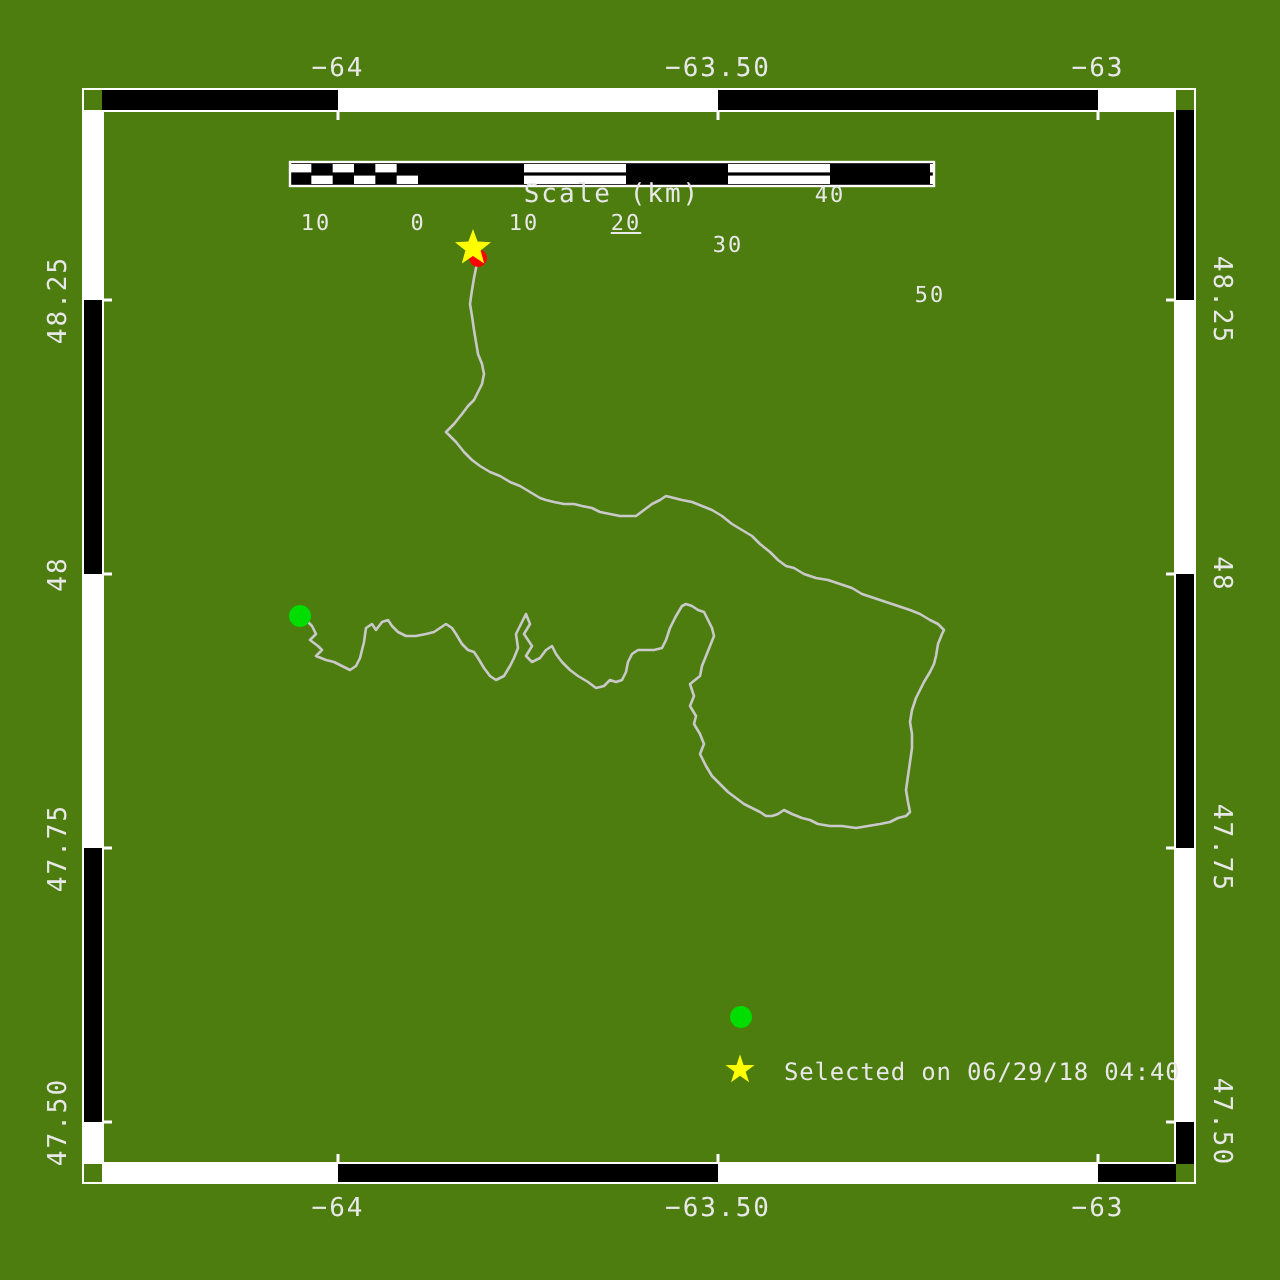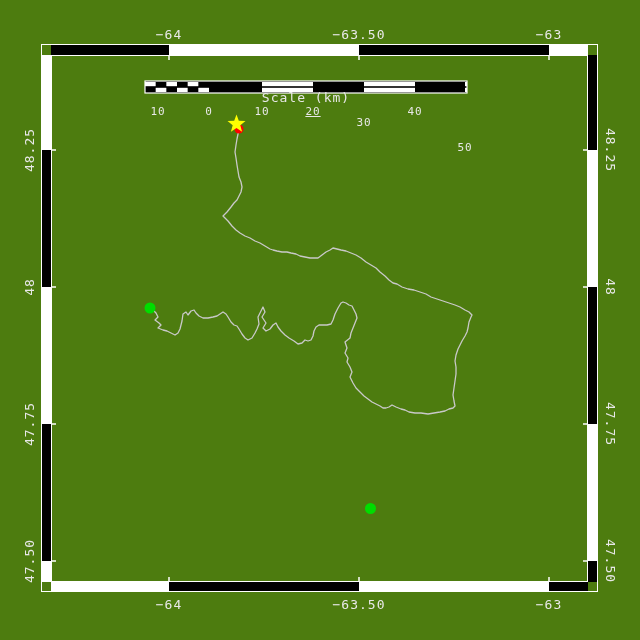--- a/index.html
+++ b/index.html
@@ -97,23 +97,29 @@
       <div class="axlab rot-left" style="left: -10px; top: 416px; width: 80px;">47.75</div>
       <div class="axlab rot-right" style="left: 570px; top: 416px; width: 80px;">47.75</div>
       <div class="axlab rot-left" style="left: -10px; top: 553px; width: 80px;">47.50</div>
       <div class="axlab rot-right" style="left: 570px; top: 553px; width: 80px;">47.50</div>
       <div class="sctitle" style="left: 226px; top: 62px; width: 160px; margin-top: 28px;">Scale (km)</div>
       <div class="sclab" style="left: 138px; top: 105px; width: 40px;">10</div>
       <div class="sclab" style="left: 189px; top: 105px; width: 40px;">0</div>
       <div class="sclab" style="left: 242px; top: 105px; width: 40px;">10</div>
       <div class="sclab" style="left: 293px; top: 105px; width: 40px; text-decoration: underline;">20</div>
       <div class="sclab" style="left: 344px; top: 116px; width: 40px;">30</div>
-      <div class="sclab" style="left: 395px; top: 105px; width: 40px;">40</div>
+      <div class="sclab" style="left: 395px; top: 91px; width: 40px;">40</div>
       <div class="sclab" style="left: 445px; top: 105px; width: 40px; margin-top: 36px;">50</div>
     </div>
   <div id="legend">
     <div class="legend-row">
       <span class="marker-cell">
           <span class="dot dot-start"></span>
         </span>
     </div>
+    <div class="legend-row">
+      <span class="marker-cell">
+          <span class="star-glyph"></span>
+        </span>
+      <span class="legend-label">Selected on 06/29/18 04:40</span>
+    </div>
   </div>
 </div>
 
 </body></html>

